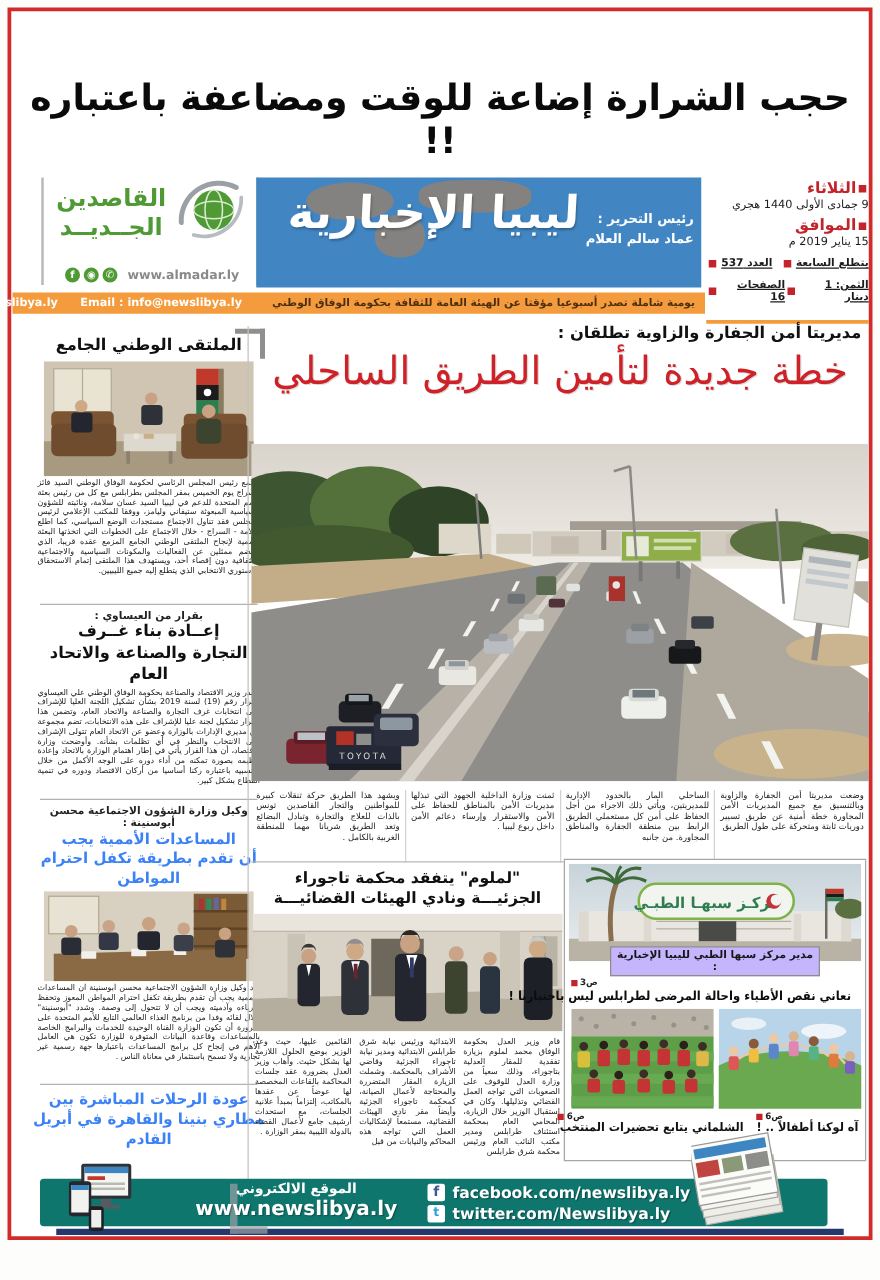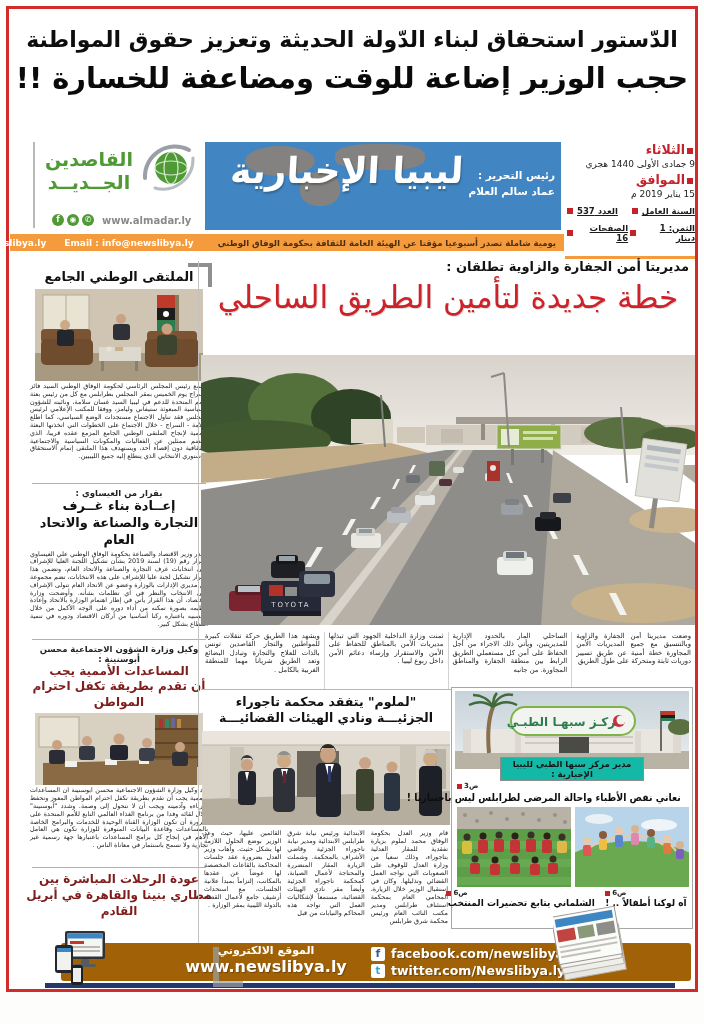--- a/index.html
+++ b/index.html
@@ -35,21 +35,21 @@
   .orange-strip { position:absolute; left:1px; top:225px; width:554px; height:17px; background:#f49b3d; display:flex; align-items:center; direction:rtl; }
   .tagline { font-size:8.5px; font-weight:bold; color:#4d2f10; padding-right:8px; white-space:nowrap; }
   .strip-email { font-size:9px; font-weight:bold; color:#fff; margin-right:24px; direction:ltr; white-space:nowrap; }
   .strip-site { font-size:9px; font-weight:bold; color:#fff; margin-right:18px; direction:ltr; white-space:nowrap; }
   .orange-rule { position:absolute; left:556px; top:247px; width:130px; height:3px; background:#f49b3d; }
 
   
   .sidebar { position:absolute; left:17px; top:252px; width:186px; height:686px; overflow:hidden; }
   .corner { position:absolute; right:0px; top:2px; width:24px; height:24px; border-top:4px solid #8f8f8d; border-right:4px solid #8f8f8d; }
   .sb-h { text-align:center; font-weight:bold; color:#101010; font-size:13px; line-height:1.3; }
-  .sb-h2 { text-align:center; font-weight:bold; color:#7f1d1d; font-size:12px; line-height:1.3; }
+  .sb-h2 { text-align:center; font-weight:bold; color:#3b82f6; font-size:12px; line-height:1.3; }
   .sb-kick { text-align:center; font-weight:bold; color:#222; font-size:8.5px; margin-top:2px; }
   .sb-body { font-size:6.4px; line-height:1.22; text-align:justify; color:#222; overflow:hidden; padding:0 4px; }
   .shr { border-top:1px solid #b3b1ad; margin:4px 6px; }
   .sb-photo { display:block; margin:3px auto 2px; }
 
   .vdivider { position:absolute; left:189px; top:252px; width:1px; height:682px; background:#c4c2be; }
 
   
   .main { position:absolute; left:192px; top:250px; width:494px; height:702px; }
   .kicker { position:absolute; top:0; right:6px; font-size:13px; font-weight:bold; color:#111; }
@@ -58,52 +58,51 @@
   .cols4 { position:absolute; top:373px; left:0; width:100%; height:58px; display:flex; direction:rtl; }
   .c4 { flex:1; font-size:6.8px; line-height:1.25; text-align:justify; color:#222; padding:0 4px; border-left:1px solid #d4d2ce; overflow:hidden; }
   .c4:last-child { border-left:none; }
 
   .court { position:absolute; top:430px; left:0; width:250px; height:254px; border-top:1px solid #b9b7b3; padding-top:4px; }
   .court-h { text-align:center; font-weight:bold; font-size:12.5px; line-height:1.3; color:#101010; }
   .court-cols { display:flex; direction:rtl; margin-top:4px; height:112px; }
   .c3 { flex:1; font-size:6.4px; line-height:1.25; text-align:justify; color:#222; padding:0 3px; overflow:hidden; }
 
   .sebha { position:absolute; top:428px; right:2px; width:242px; height:242px; border:1px solid #a8a6a2; padding:3px; background:#fff; }
-  .sebha-chip { position:relative; margin:-12px auto 0; width:144px; background:#14b8a6; border:1px solid #8f8d89; text-align:center; font-size:8.5px; font-weight:bold; color:#161616; padding:1px 2px; }
+  .sebha-chip { position:relative; margin:-12px auto 0; width:168px; background:#c4b5fd; border:1px solid #8f8d89; text-align:center; font-size:8.5px; font-weight:bold; color:#161616; padding:1px 2px; }
   .page-ref { display:flex; direction:ltr; align-items:center; gap:2px; font-size:7px; color:#222; font-weight:bold; margin:1px 0 0 2px; }
   .sq-s { display:inline-block; width:5px; height:5px; background:#c4232b; }
   .sebha-h { text-align:center; font-weight:bold; font-size:10px; color:#0d0d0d; white-space:nowrap; transform:scaleX(.93); margin-top:2px; }
   .duo-photos { display:flex; direction:rtl; gap:4px; margin-top:4px; }
   .duo-caps { display:flex; direction:rtl; gap:4px; margin-top:1px; }
   .cap-cell { flex:1; }
   .cap-txt { text-align:center; font-weight:bold; font-size:9.5px; color:#101010; white-space:nowrap; transform:scaleX(.95); }
 
   
-  .footer-bar { position:absolute; left:52px; top:934px; width:630px; height:38px; background:#a16207; border-radius:3px; }
+  .footer-bar { position:absolute; left:23px; top:934px; width:630px; height:38px; background:#0f766e; border-radius:3px; }
   .navy-rule { position:absolute; left:36px; top:974px; width:630px; height:5px; background:#25386e; }
   .site-block { position:absolute; left:110px; top:1px; width:190px; text-align:center; z-index:2; }
   .site-label { color:#fff; font-weight:bold; font-size:11px; }
   .site-url { color:#fff; font-weight:bold; font-size:16px; direction:ltr; text-shadow:1px 1px 1px rgba(0,0,0,.3); }
   .footer-bracket { position:absolute; left:152px; top:4px; width:30px; height:40px; border-left:6px solid #9aa0a4; border-bottom:6px solid #9aa0a4; opacity:.7; z-index:1; }
   .fb-lines { position:absolute; left:310px; top:2px; direction:ltr; z-index:2; }
   .fb-row { display:flex; align-items:center; gap:6px; height:17px; }
   .fb-ico { width:14px; height:14px; background:#fff; border-radius:2px; color:#3b5998; font-weight:bold; font-size:11px; line-height:14px; text-align:center; }
   .tw-ico { width:14px; height:14px; background:#fff; border-radius:2px; color:#2fa3dc; font-weight:bold; font-size:10px; line-height:14px; text-align:center; }
   .fb-txt { color:#fff; font-weight:bold; font-size:12.5px; text-shadow:1px 1px 1px rgba(0,0,0,.35); }
   .devices { position:absolute; left:46px; top:920px; z-index:3; }
   .stack { position:absolute; left:544px; top:894px; z-index:3; }
 </style>
 </head>
 <body>
 
 <div class="page">
   <div class="frame">
 
-    <div class="banner-l1">الدّستور استحقاق لبناء الدّولة الحديثة وتعزيز حقوق المواطنة</div>
-    <div class="banner-l2">حجب الوزير إضاعة للوقت ومضاعفة للخسارة !!</div>
+    <div class="banner-l2">حجب الشرارة إضاعة للوقت ومضاعفة باعتباره !!</div>
 
     <div class="vrule" style="left:24px;"></div>
     <div class="vrule" style="left:196px;"></div>
     <div class="almadar">
       <div class="almadar-name">
         <div>القاصدين</div>
         <div>الجــديــد</div>
       </div>
       <span class="almadar-globe">
         <svg width="60" height="52" viewBox="0 0 60 52">
@@ -138,21 +137,21 @@
       <div class="d-blk">9 جمادى الأولى 1440 هجري</div>
       <div class="d-red"><span class="sq"></span><span>الموافق</span></div>
       <div class="d-blk">15 يناير 2019 م</div>
       <div class="d-duo">
         <span class="duo-item">
             <span class="sq"></span>
             <span dir="rtl">العدد 537</span>
           </span>
         <span class="duo-item">
             <span class="sq"></span>
-            <span dir="rtl">السنة العامل</span>
+            <span dir="rtl">يتطلع السابعة</span>
           </span>
       </div>
       <div class="d-duo">
         <span class="duo-item">
             <span class="sq"></span>
             <span dir="rtl">الصفحات 16</span>
           </span>
         <span class="duo-item">
             <span class="sq"></span>
             <span dir="rtl">الثمن: 1 دينار</span>

